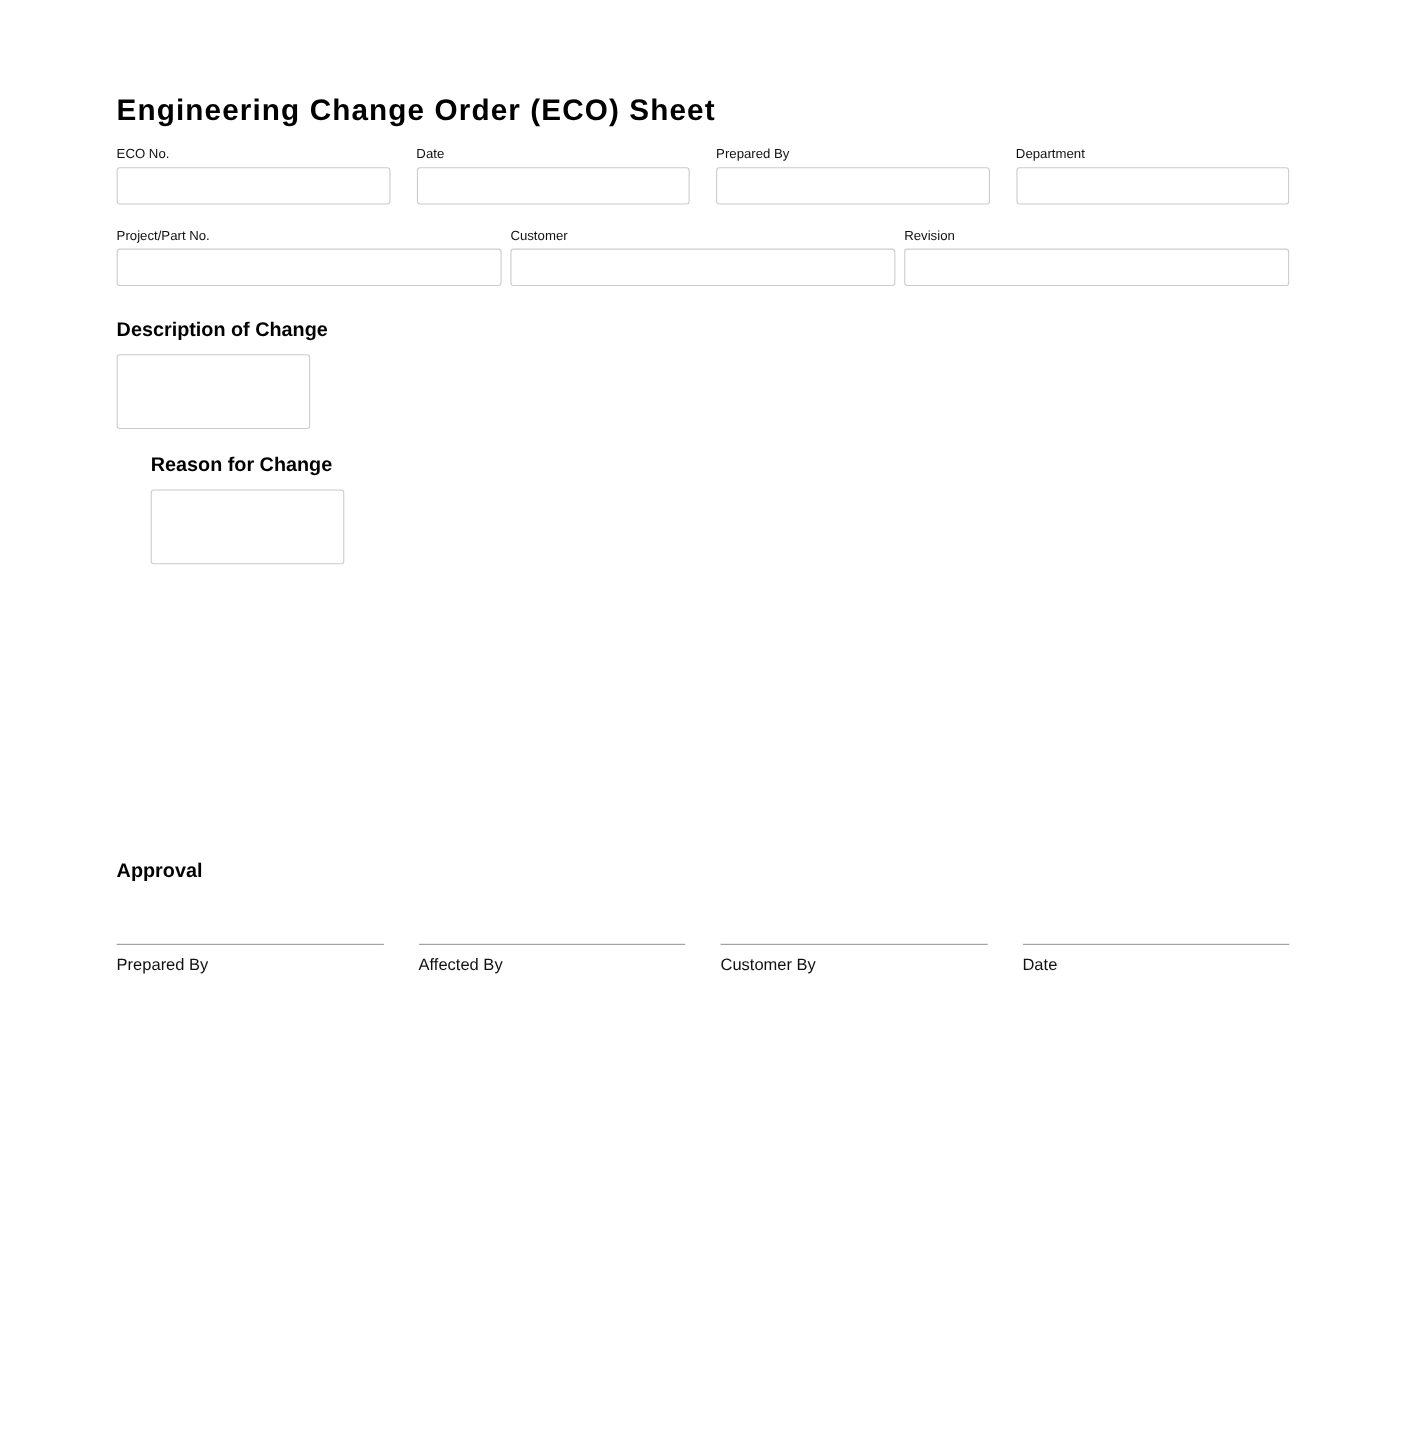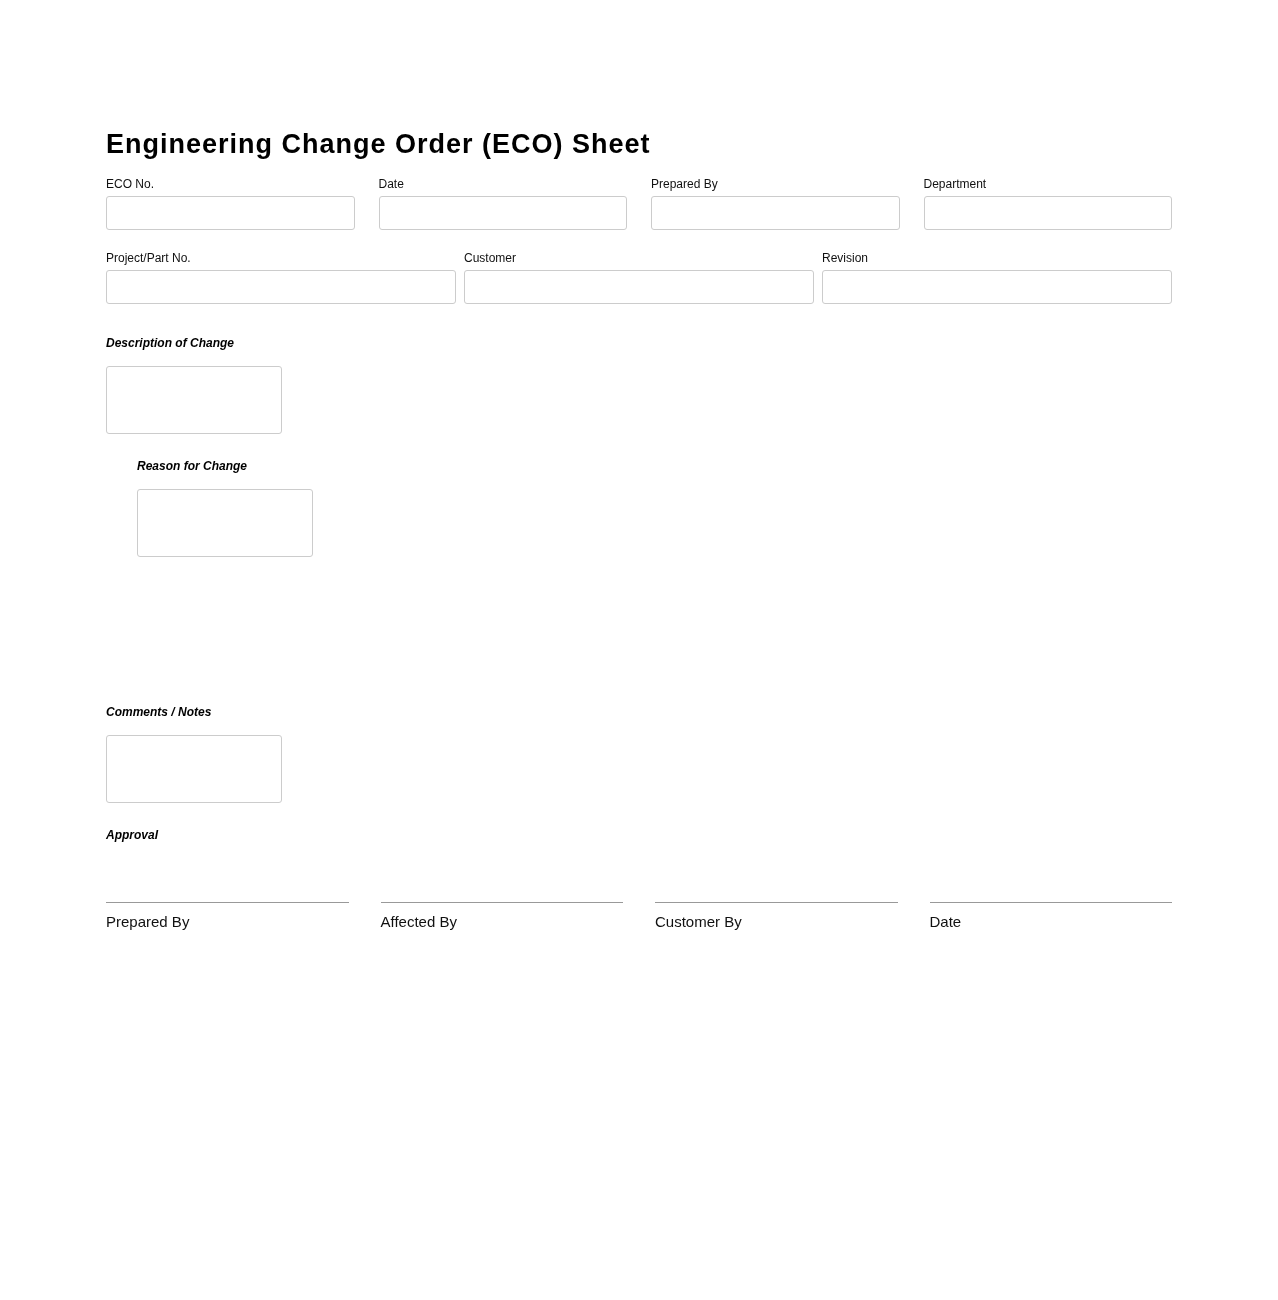--- a/index.html
+++ b/index.html
@@ -1,27 +1,27 @@
 <!DOCTYPE html>
 <html><head>
 <meta charset="utf-8">
 <style>
   * { box-sizing: border-box; margin: 0; padding: 0; }
   html, body { width: 1278px; height: 1300px; background: #ffffff; }
   body { font-family: "Liberation Sans", sans-serif; color: #000; position: relative; }
-  .page { position: absolute; left: 106px; top: 84px; width: 1066px; margin-top: 44px; }
+  .page { position: absolute; left: 106px; top: 84px; width: 1066px; }
   h1 { font-size: 27px; font-weight: bold; letter-spacing: 1px; line-height: 32px; height: 32px; }
   .row { display: flex; position: absolute; left: 0; width: 1066px; }
   .row4 { top: 46px; gap: 24px; }
   .row3 { top: 120px; gap: 8px; }
   .field { flex: 1; }
   .field label { display: block; font-size: 12px; line-height: 20px; height: 20px; margin-bottom: 2px; color: #111; }
   .field .box { height: 34px; border: 1px solid #cccccc; border-radius: 3px; background: #fff; }
   .section { position: absolute; left: 0; }
-  .section h2 { font-size: 12px; font-weight: bold; line-height: 22px; height: 22px; font-style: italic; }
+  .section h2 { font-size: 18px; font-weight: bold; line-height: 22px; height: 22px; }
   .section .area { margin-top: 12px; width: 176px; height: 68px; border: 1px solid #cccccc; border-radius: 3px; background: #fff; }
   .sig-row { position: absolute; left: 0; top: 774px; width: 1066px; display: flex; gap: 32px; }
   .sig { flex: 1; }
   .sig .line { border-top: 1px solid #999999; height: 1px; }
   .sig .lbl { font-size: 15px; line-height: 18px; margin-top: 10px; color: #111; }
 </style>
 </head>
 <body>
 
 <div class="page">
@@ -62,24 +62,20 @@
   </div>
 
   <div class="section" style="top:204px;">
     <h2>Description of Change</h2>
     <div class="area"></div>
   </div>
   <div class="section" style="top:327px;padding-left:31px;">
     <h2>Reason for Change</h2>
     <div class="area"></div>
   </div>
-  <div class="section" style="top:573px;">
-    <h2>Comments / Notes</h2>
-    <div class="area"></div>
-  </div>
 
   <div class="section" style="top:696px;">
     <h2>Approval</h2>
   </div>
 
   <div class="sig-row">
     <div class="sig">
       <div class="line"></div>
       <div class="lbl">Prepared By</div>
     </div>

